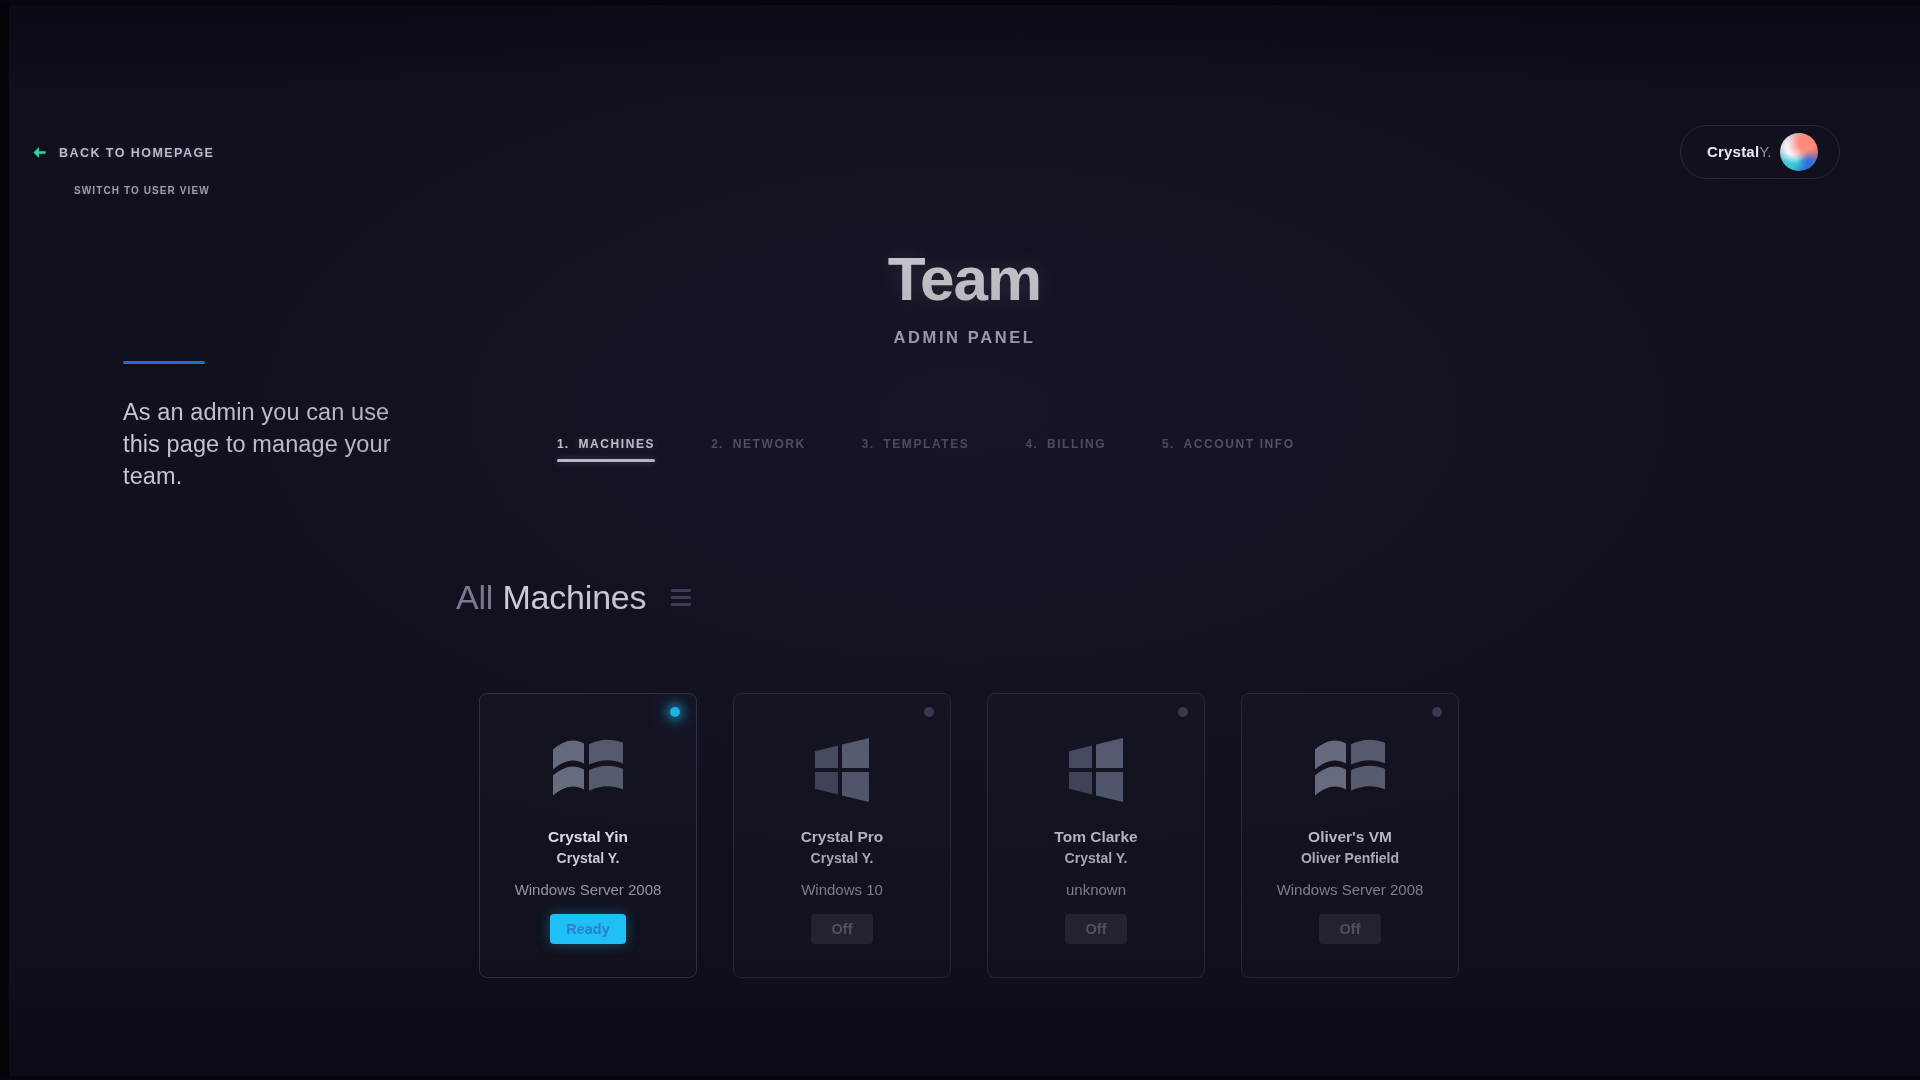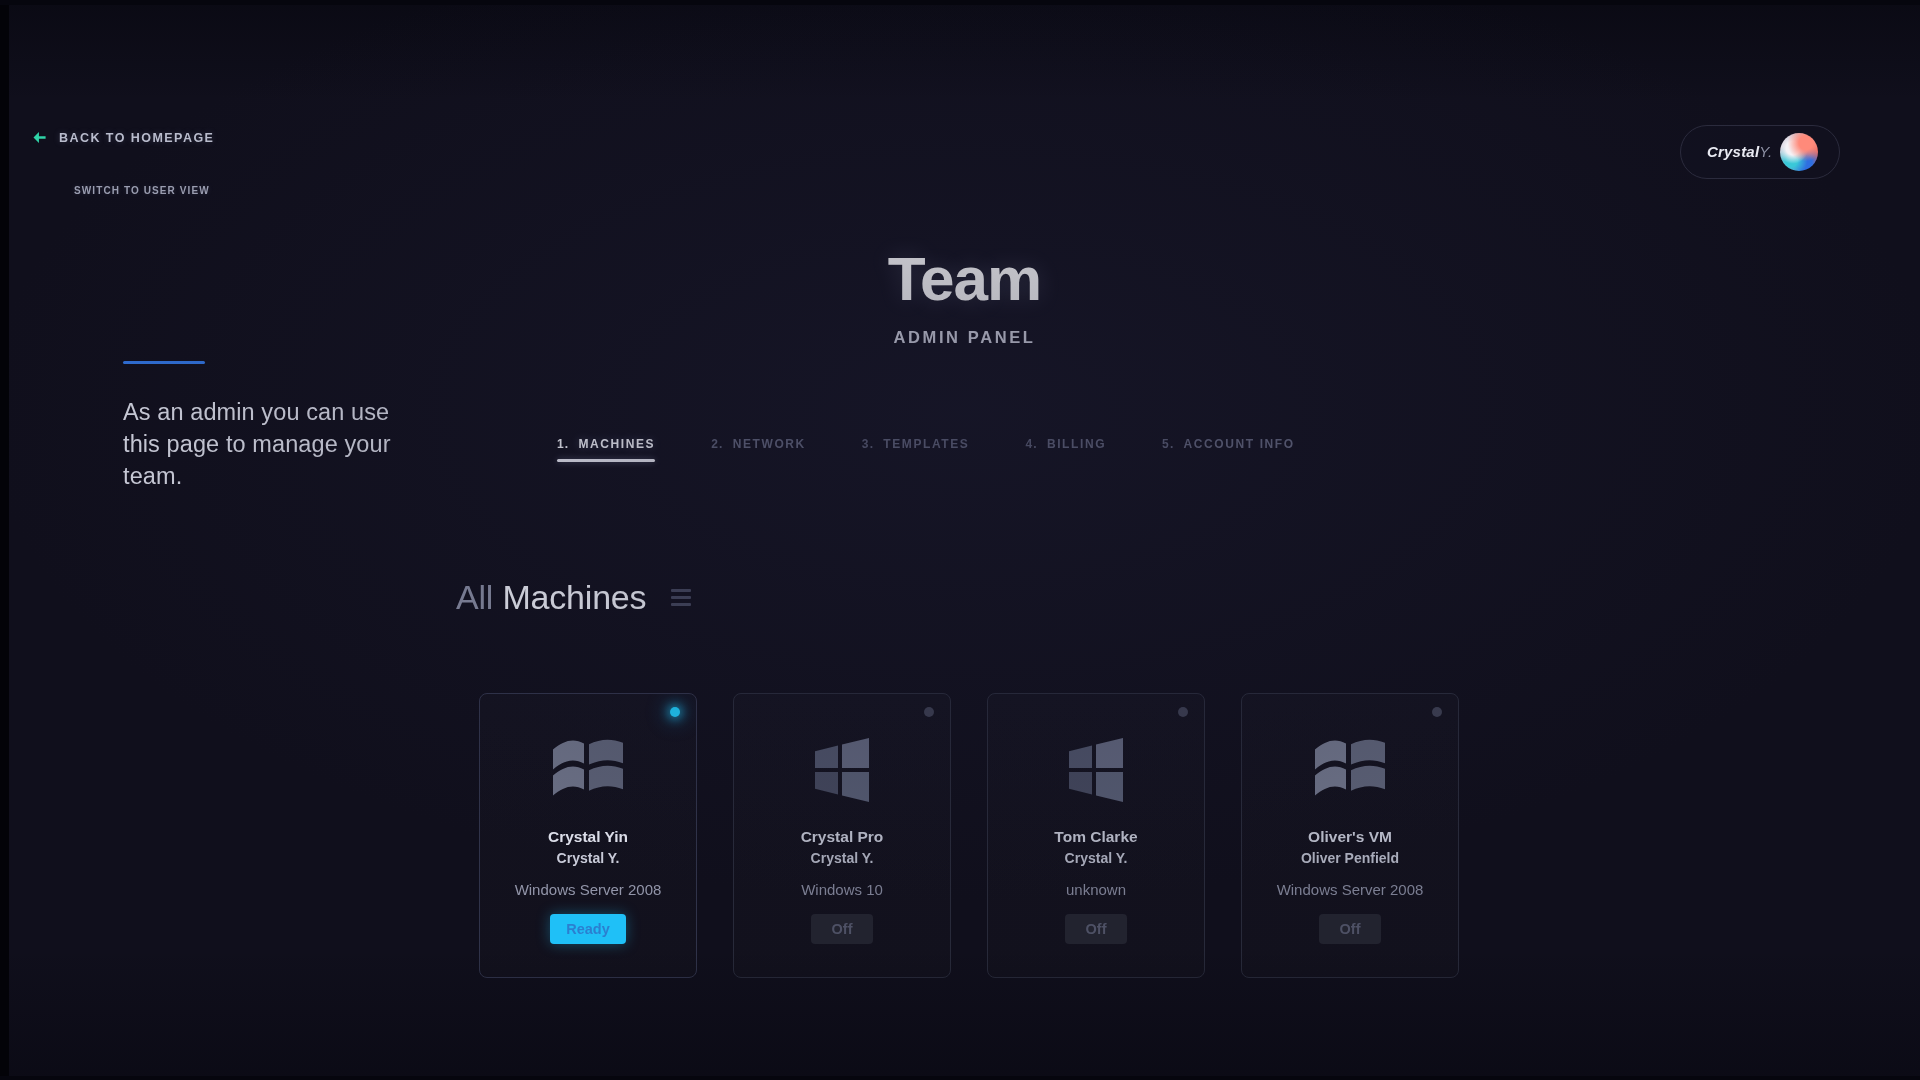--- a/index.html
+++ b/index.html
@@ -39,21 +39,21 @@
     content:"";
     position:absolute; inset:0;
     background:
       radial-gradient(1400px 700px at 50% 38%, rgba(30,30,54,.40), rgba(0,0,0,0) 70%),
       linear-gradient(180deg, rgba(6,6,14,.55) 0%, rgba(0,0,0,0) 9%, rgba(0,0,0,0) 88%, rgba(6,6,14,.45) 100%);
     pointer-events:none;
   }
 
   
   .back-link {
-    position:absolute; left:23px; top:125px;
+    position:absolute; left:23px; top:140px;
     display:flex; align-items:center; gap:12px;
     z-index:5; cursor:pointer;
   }
   .back-arrow { width:15px; height:15px; display:block; }
   .back-label {
     font-size:12.5px; font-weight:700; letter-spacing:1.45px;
     color:#b9bccd; text-transform:uppercase;
     text-shadow:0 0 6px rgba(150,160,200,.25);
   }
   .switch-view {
@@ -63,21 +63,21 @@
     text-shadow:0 0 5px rgba(140,150,190,.2);
   }
 
   .user-chip {
     position:absolute; right:80px; top:120px;
     height:54px; min-width:160px;
     display:flex; align-items:center; gap:8px;
     padding:0 8px 0 26px;
     border:1px solid #2b2b3d; border-radius:28px;
     background:rgba(18,18,32,.55);
-    z-index:5; cursor:pointer;font-style:italic;
+    z-index:5; cursor:pointer;
   }
   .user-name { font-size:15px; color:#e9eaf2; font-weight:700; letter-spacing:.2px; }
   .user-initial { font-size:15px; color:#8d90a4; font-weight:400; }
   .avatar {
     width:38px; height:38px; border-radius:50%;
     background:
       radial-gradient(circle at 68% 26%, #ff8a7a 0 18%, rgba(255,138,122,0) 48%),
       radial-gradient(circle at 34% 40%, #f5f2f6 0 20%, rgba(245,242,246,0) 46%),
       radial-gradient(circle at 30% 72%, #39c8d8 0 16%, rgba(57,200,216,0) 42%),
       radial-gradient(circle at 64% 80%, #2f6fe0 0 20%, rgba(47,111,224,0) 48%),

